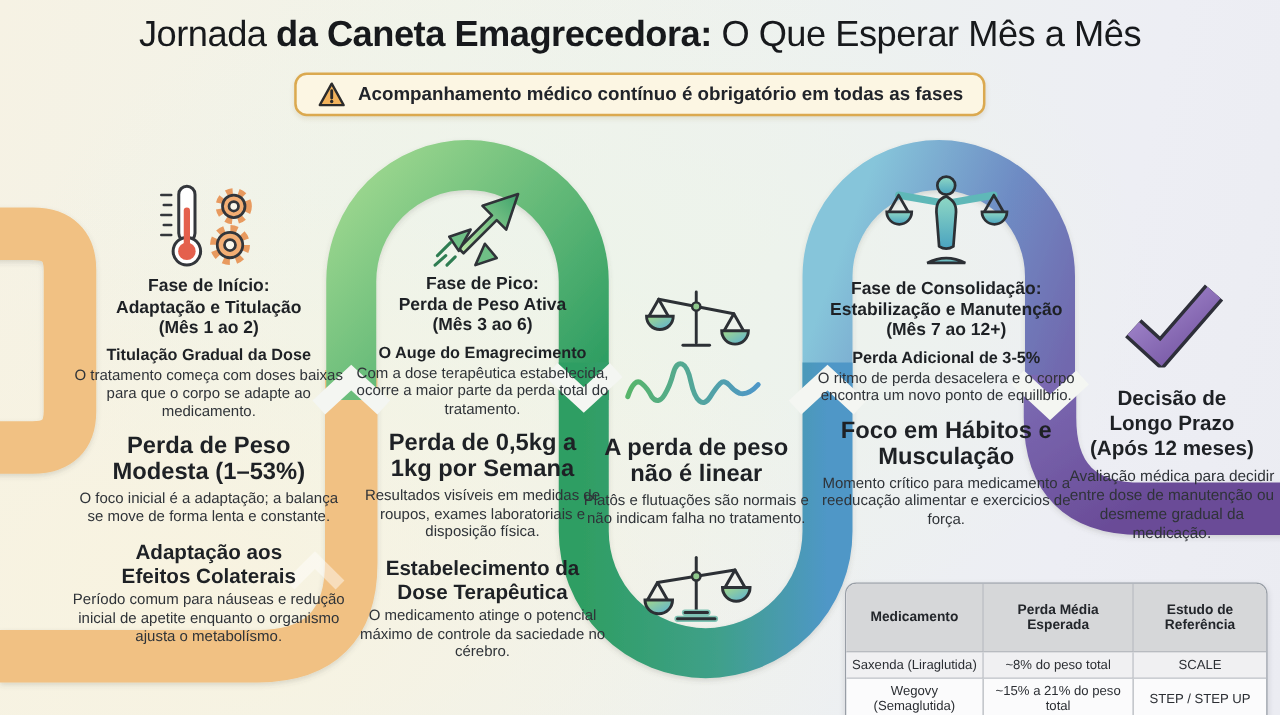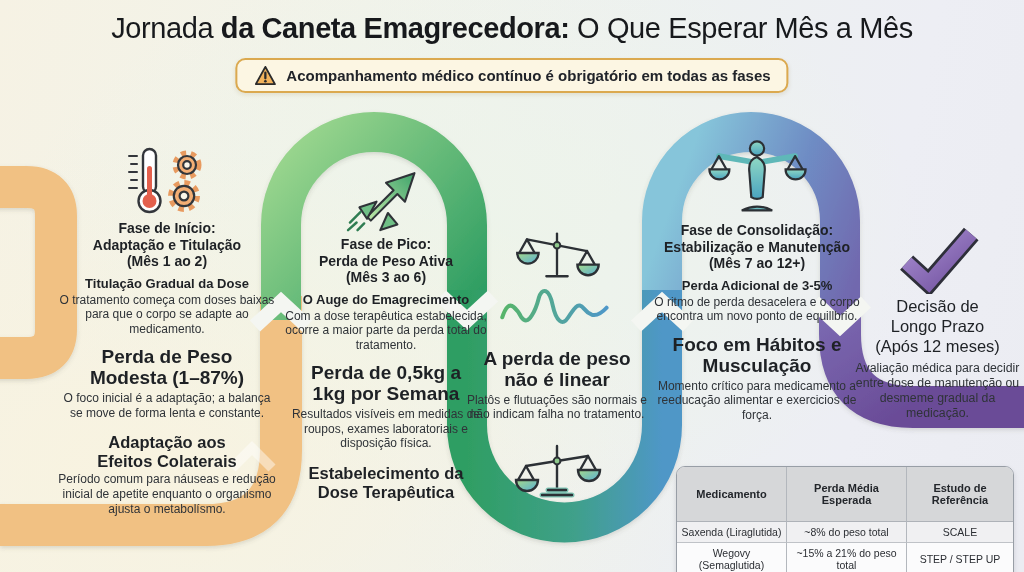--- a/index.html
+++ b/index.html
@@ -18,21 +18,21 @@
     display:flex;align-items:center;gap:9px;padding:5px 16px;
     background:#fcf6e3;border:2px solid #dba94f;border-radius:10px;
     box-shadow:0 2px 4px rgba(120,90,20,.12);font-weight:bold;font-size:15px;color:#21242a;white-space:nowrap}
   .col{position:absolute;text-align:center}
   .pre{white-space:pre-line}
   .ptitle{font-weight:bold;font-size:14px;line-height:1.18;margin-top:4px}
   .stitle{font-weight:bold;font-size:13px;margin-top:6px}
   .bodytxt{font-size:12px;line-height:1.22;color:#2f3338;margin-top:2px}
   .headline{font-weight:bold;font-size:19px;line-height:1.1;margin-top:11px}
   .htitle2{font-weight:bold;font-size:16.5px;line-height:1.12;margin-top:13px}
-  .p5title{font-weight:normal;font-size:16.5px;line-height:1.2;margin-top:3px}
+  .p5title{font-weight:bold;font-size:16.5px;line-height:1.2;margin-top:16px}
   .icwrap{display:block;margin:0 auto}
   .medtable{position:absolute;left:676px;top:466px;width:336px;border-collapse:separate;border-spacing:0;
     background:#fbfbfc;border:1.5px solid #989ea6;border-radius:9px;overflow:hidden;
     box-shadow:0 2px 5px rgba(40,40,60,.14);table-layout:fixed}
   .medtable th{background:#d6d7d9;font-size:11px;font-weight:bold;color:#23262b;
     padding:15px 2px;border-bottom:1px solid #aeb2b8;border-right:1px solid #b3b7bd}
   .medtable td{font-size:10.5px;color:#2b2e33;text-align:center;padding:4px 2px;
     border-bottom:1px solid #bfc2c7;border-right:1px solid #b3b7bd}
   .medtable th:last-child,.medtable td:last-child{border-right:none}
   .medtable tr:last-child td{border-bottom:none}
@@ -119,28 +119,28 @@
         <circle r="10.2" fill="#f3ae74" stroke="#33363b" stroke-width="2.2"></circle>
         <circle r="4.4" fill="#faf6ea" stroke="#33363b" stroke-width="2.2"></circle>
       </g>
     </svg>
     <div class="ptitle pre">Fase de Início:
 Adaptação e Titulação
 (Mês 1 ao 2)</div>
     <div class="stitle">Titulação Gradual da Dose</div>
     <div class="bodytxt">O tratamento começa com doses baixas para que o corpo se adapte ao medicamento.</div>
     <div class="headline pre">Perda de Peso
-Modesta (1–87%)</div>
+Modesta (1–53%)</div>
     <div class="bodytxt">O foco inicial é a adaptação; a balança se move de forma lenta e constante.</div>
     <div class="htitle2 pre">Adaptação aos
 Efeitos Colaterais</div>
     <div class="bodytxt">Período comum para náuseas e redução inicial de apetite enquanto o organismo ajusta o metabolísmo.</div>
   </div>
 
-  <div class="col" style="left:280px;top:158px;width:212px">
+  <div class="col" style="left:280px;top:140px;width:212px">
     <svg class="icwrap" width="100" height="74" viewBox="0 0 100 78">
       <defs>
         <linearGradient id="gArr" x1="0" y1="1" x2="1" y2="0">
           <stop offset="0" stop-color="#bfe8a8"></stop>
             <stop offset="1" stop-color="#3fa36b"></stop>
         </linearGradient>
       </defs>
       <g stroke="#2f3338" stroke-width="2.2" stroke-linejoin="round">
         <path d="M30 62 L58 34 L50 26 L80 16 L70 46 L62 38 L34 66 Z" fill="url(#gArr)"></path>
         <path d="M22 52 L40 46 L30 64 Z" fill="#6fbf86"></path>
@@ -155,20 +155,21 @@
     <div class="ptitle pre">Fase de Pico:
 Perda de Peso Ativa
 (Mês 3 ao 6)</div>
     <div class="stitle">O Auge do Emagrecimento</div>
     <div class="bodytxt">Com a dose terapêutica estabelecida, ocorre a maior parte da perda total do tratamento.</div>
     <div class="headline pre">Perda de 0,5kg a
 1kg por Semana</div>
     <div class="bodytxt">Resultados visíveis em medidas de roupos, exames laboratoriais e disposição física.</div>
     <div class="htitle2 pre">Estabelecimento da
 Dose Terapêutica</div>
+    <div class="bodytxt">O medicamento atinge o potencial máximo de controle da saciedade no cérebro.</div>
   </div>
 
   <div class="col" style="left:462px;top:220px;width:190px">
     <svg class="icwrap" width="88" height="64" viewBox="0 0 90 66">
       <defs>
         <linearGradient id="gPan1" x1="0" y1="0" x2="1" y2="1">
           <stop offset="0" stop-color="#a5d98a"></stop>
             <stop offset="1" stop-color="#58aed6"></stop>
         </linearGradient>
       </defs>

